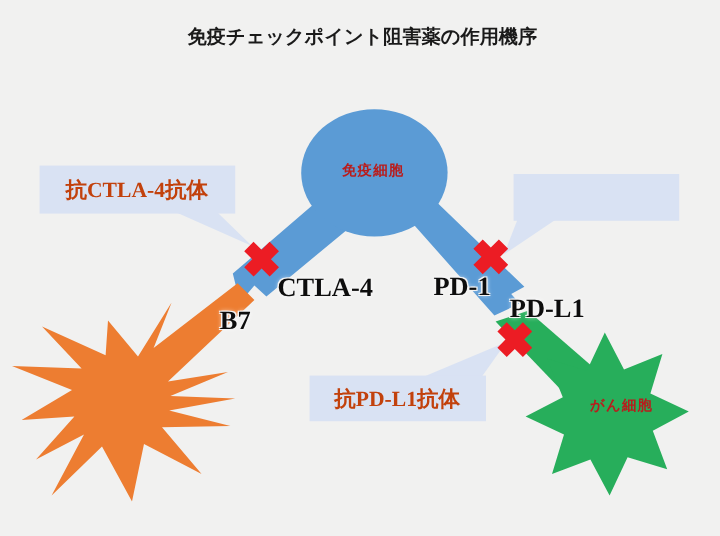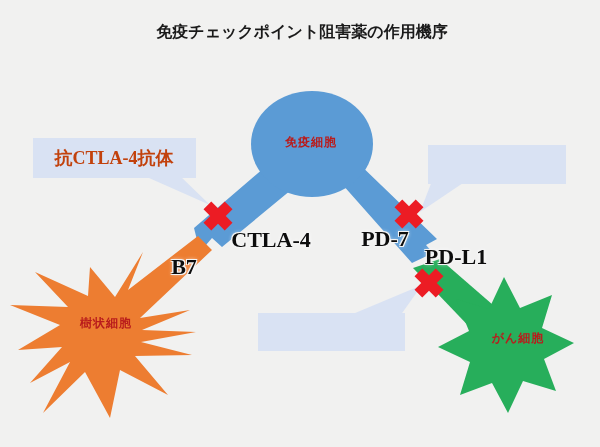--- a/index.html
+++ b/index.html
@@ -65,28 +65,28 @@
 
     <path transform="translate(218,216) rotate(45)" d="M-15,-5.5 L-5.5,-5.5 L-5.5,-15 L5.5,-15 L5.5,-5.5 L15,-5.5 L15,5.5 L5.5,5.5 L5.5,15 L-5.5,15 L-5.5,5.5 L-15,5.5 Z" fill="#EC1C24"></path>
     <path transform="translate(409,214) rotate(45)" d="M-15,-5.5 L-5.5,-5.5 L-5.5,-15 L5.5,-15 L5.5,-5.5 L15,-5.5 L15,5.5 L5.5,5.5 L5.5,15 L-5.5,15 L-5.5,5.5 L-15,5.5 Z" fill="#EC1C24"></path>
     <path transform="translate(429,283) rotate(45)" d="M-15,-5.5 L-5.5,-5.5 L-5.5,-15 L5.5,-15 L5.5,-5.5 L15,-5.5 L15,5.5 L5.5,5.5 L5.5,15 L-5.5,15 L-5.5,5.5 L-15,5.5 Z" fill="#EC1C24"></path>
   </svg>
 
   <div class="lbl title-lbl" style="left:302px; top:32px;">免疫チェックポイント阻害薬の作用機序</div>
 
   <div class="lbl cell-lbl" style="left:311px; top:142px;">免疫細胞</div>
 
-  <div class="lbl cell-lbl" style="left:106px; top:323px;">樹状細胞</div>
 
   <div class="lbl cell-lbl" style="left:506px; top:338px;margin-left:12px;">がん細胞</div>
 
   <div class="lbl mol-lbl" style="left:253px; top:240px;margin-left:18px;">CTLA-4</div>
 
-  <div class="lbl mol-lbl" style="left:184px; top:267px;">B7</div>
+  <div class="lbl mol-lbl" style="left:196px; top:267px;">B7</div>
 
-  <div class="lbl mol-lbl" style="left:385px; top:239px;">PD-7</div>
+  <div class="lbl mol-lbl" style="left:385px; top:239px;">PD-1</div>
 
   <div class="lbl mol-lbl" style="left:456px; top:257px;">PD-L1</div>
 
   <div class="lbl callout-lbl" style="left:114px; top:158px;">抗CTLA-4抗体</div>
 
 
+  <div class="lbl callout-lbl" style="left:331px; top:332px;">抗PD-L1抗体</div>
 </div>
 
 </body></html>

